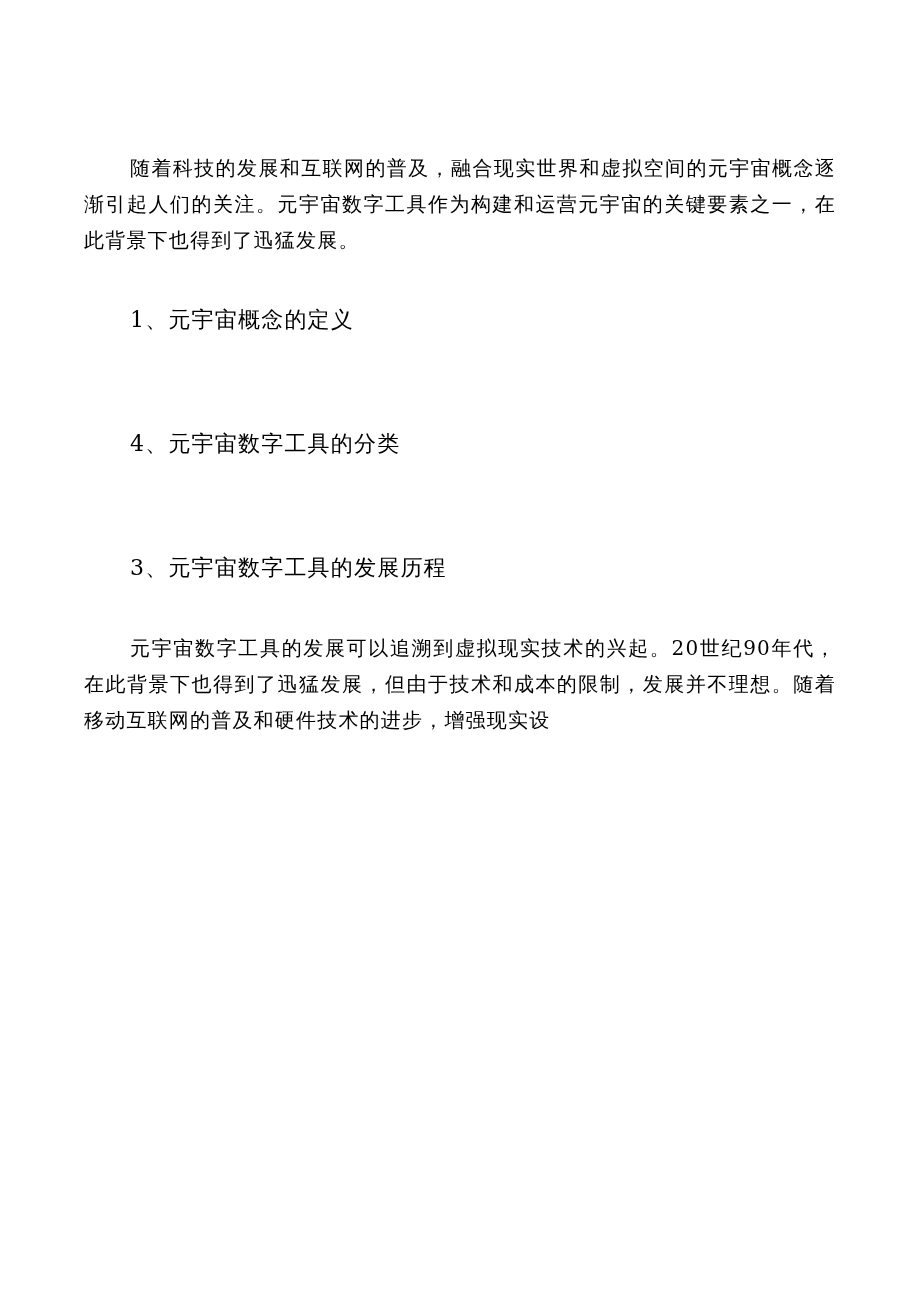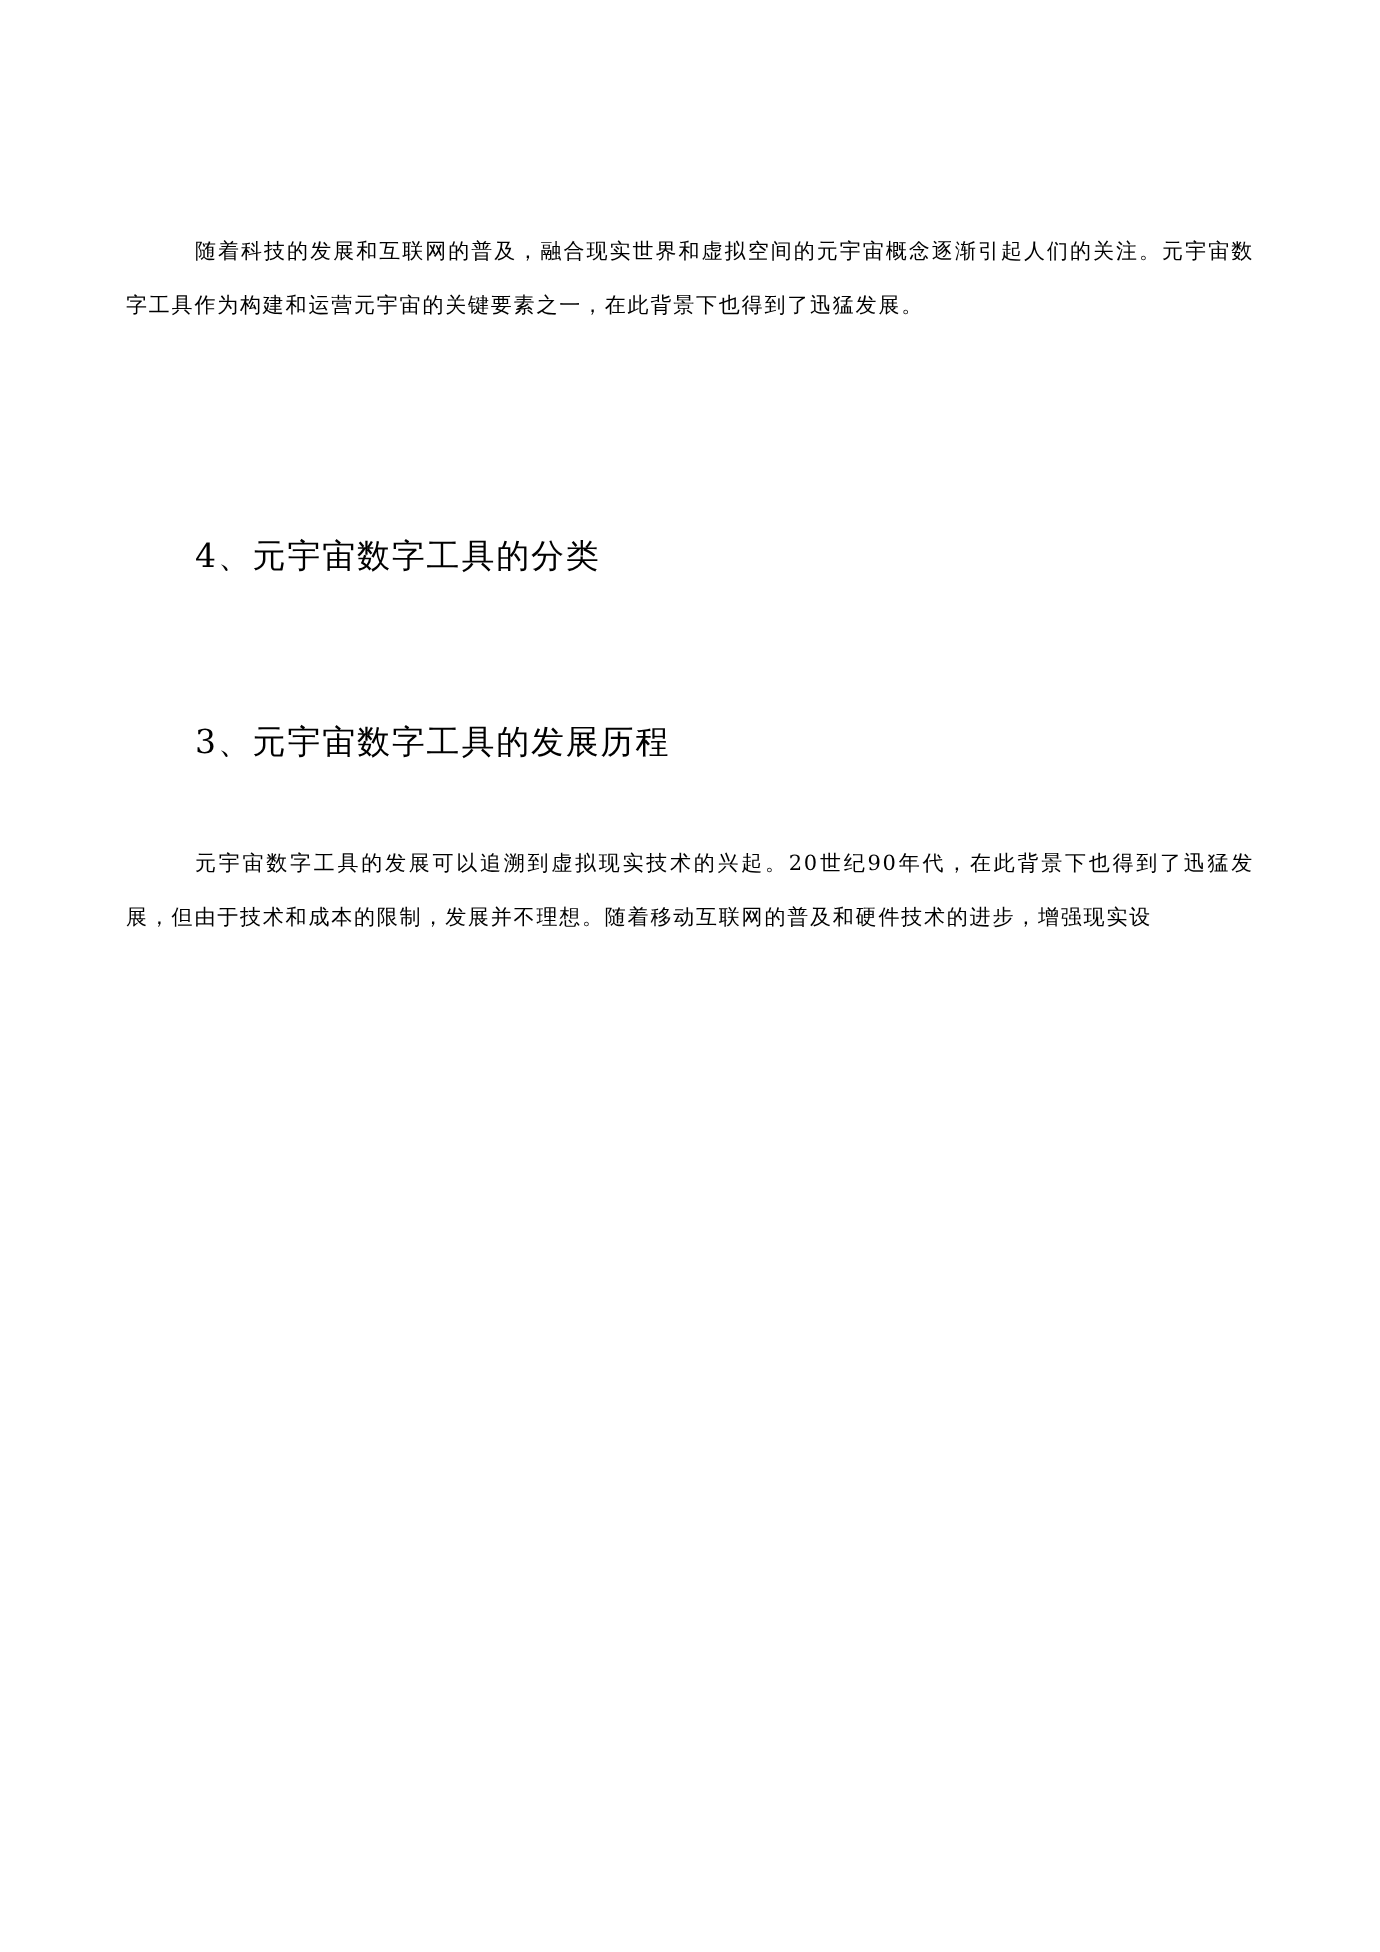--- a/index.html
+++ b/index.html
@@ -15,21 +15,21 @@
     font-family: "DejaVu Serif", "Liberation Serif", serif;
     color: #000000;
   }
   .page {
     position: absolute;
     left: 84px;
     top: 150px;
     width: 752px;
   }
   .para {
-    font-size: 14px;
+    font-size: 20px;
     line-height: 36px;
     margin: 0;
     text-indent: 46px;
     text-align: justify;
     text-justify: inter-character;
     letter-spacing: 1.2px;
     word-break: break-all;
   }
   .heading {
     font-size: 22px;
@@ -40,20 +40,21 @@
   }
   .gap { height: 44px; }
 </style>
 </head>
 <body>
 
 <div class="page">
   <p class="para">随着科技的发展和互联网的普及，融合现实世界和虚拟空间的元宇宙概念逐渐引起人们的关注。元宇宙数字工具作为构建和运营元宇宙的关键要素之一，在此背景下也得到了迅猛发展。</p>
   <div class="gap"></div>
 
+  <p class="heading">1、元宇宙概念的定义</p>
   <div class="gap"></div>
   <div class="gap"></div>
 
   <p class="heading">4、元宇宙数字工具的分类</p>
   <div class="gap"></div>
   <div class="gap"></div>
 
   <p class="heading">3、元宇宙数字工具的发展历程</p>
   <div class="gap"></div>
   <p class="para">元宇宙数字工具的发展可以追溯到虚拟现实技术的兴起。20世纪90年代，在此背景下也得到了迅猛发展，但由于技术和成本的限制，发展并不理想。随着移动互联网的普及和硬件技术的进步，增强现实设</p>

